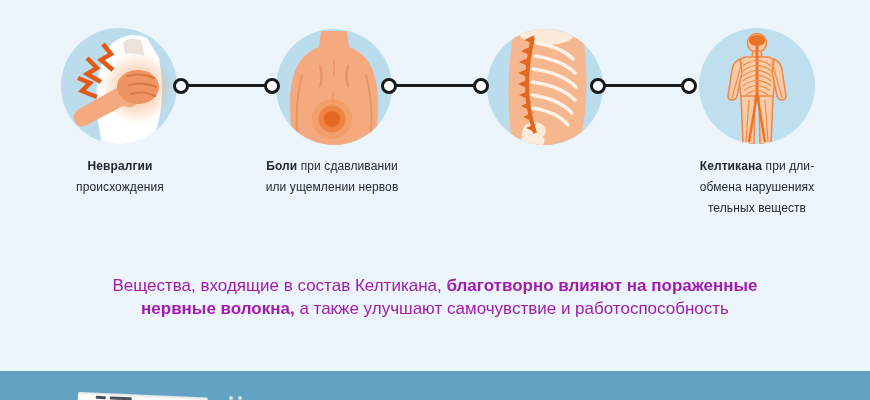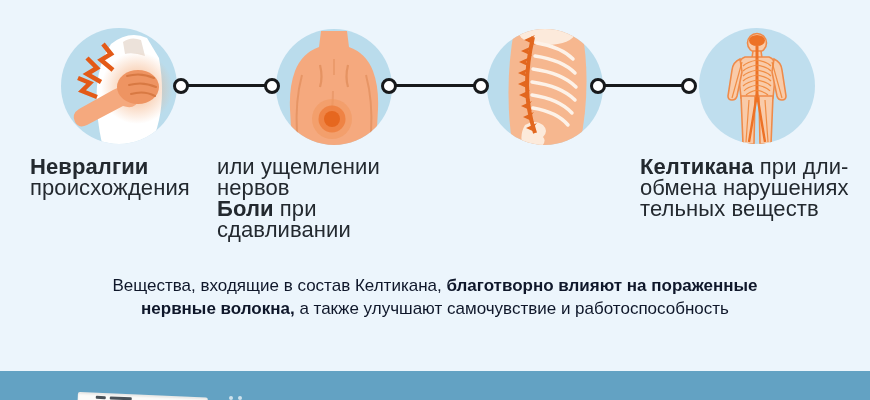--- a/index.html
+++ b/index.html
@@ -9,25 +9,25 @@
     font-family:"Liberation Sans", sans-serif;
     color:#23292f;
   }
   .circle-icon{position:absolute;width:116px;height:116px;}
   .circle-icon svg{display:block;width:116px;height:116px;}
   .connector-line{position:absolute;height:3px;background:#17191b;top:84px;border-radius:2px;}
   .connector-dot{
     position:absolute;width:10px;height:10px;border:3px solid #17191b;border-radius:50%;
     background:#ffffff;top:78px;
   }
-  .card{position:absolute;top:156px;font-size:22px;line-height:21px;letter-spacing:.1px;}
+  .card{position:absolute;top:156px;text-align:center;font-size:12px;line-height:21px;letter-spacing:.1px;}
   .card .b{font-weight:700;}
   .summary{
     position:absolute;left:85px;top:274px;width:700px;text-align:center;
-    font-size:17px;line-height:23px;color:#0f172a;
+    font-size:17px;line-height:23px;color:#a21caf;
   }
   .summary .b{font-weight:700;}
   .band{position:absolute;left:0;bottom:0;width:870px;height:29px;background:#63a2c3;}
   .package{
     position:absolute;left:78px;top:21px;width:130px;height:26px;background:#fbfbf9;
     transform:rotate(2.5deg);transform-origin:left top;border-radius:2px;
     box-shadow:inset 0 2px 2px rgba(0,0,0,0.08);
   }
   .package .mark{position:absolute;background:#4a5258;height:3px;border-radius:1px;top:3px;}
   .band-dot{position:absolute;width:4px;height:4px;border-radius:50%;background:#e9f2f7;opacity:.8;top:25px;}
@@ -170,22 +170,22 @@
   <div class="connector-dot" style="left:473px;"></div>
   <div class="connector-dot" style="left:590px;"></div>
   <div class="connector-dot" style="left:681px;"></div>
 
   <div class="card" style="left:30px;width:180px;">
     <div><span class="b">Невралгии</span><span></span></div>
     <div><span class="b"></span><span>происхождения</span></div>
   </div>
 
   <div class="card" style="left:217px;width:230px;">
+    <div><span class="b">Боли</span><span> при сдавливании</span></div>
     <div><span class="b"></span><span>или ущемлении нервов</span></div>
-    <div><span class="b">Боли</span><span> при сдавливании</span></div>
   </div>
 
 
   <div class="card" style="left:640px;width:234px;">
     <div><span class="b">Келтикана</span><span> при дли-</span></div>
     <div><span class="b"></span><span>обмена нарушениях</span></div>
     <div><span class="b"></span><span>тельных веществ</span></div>
   </div>
 
   <div class="summary">

